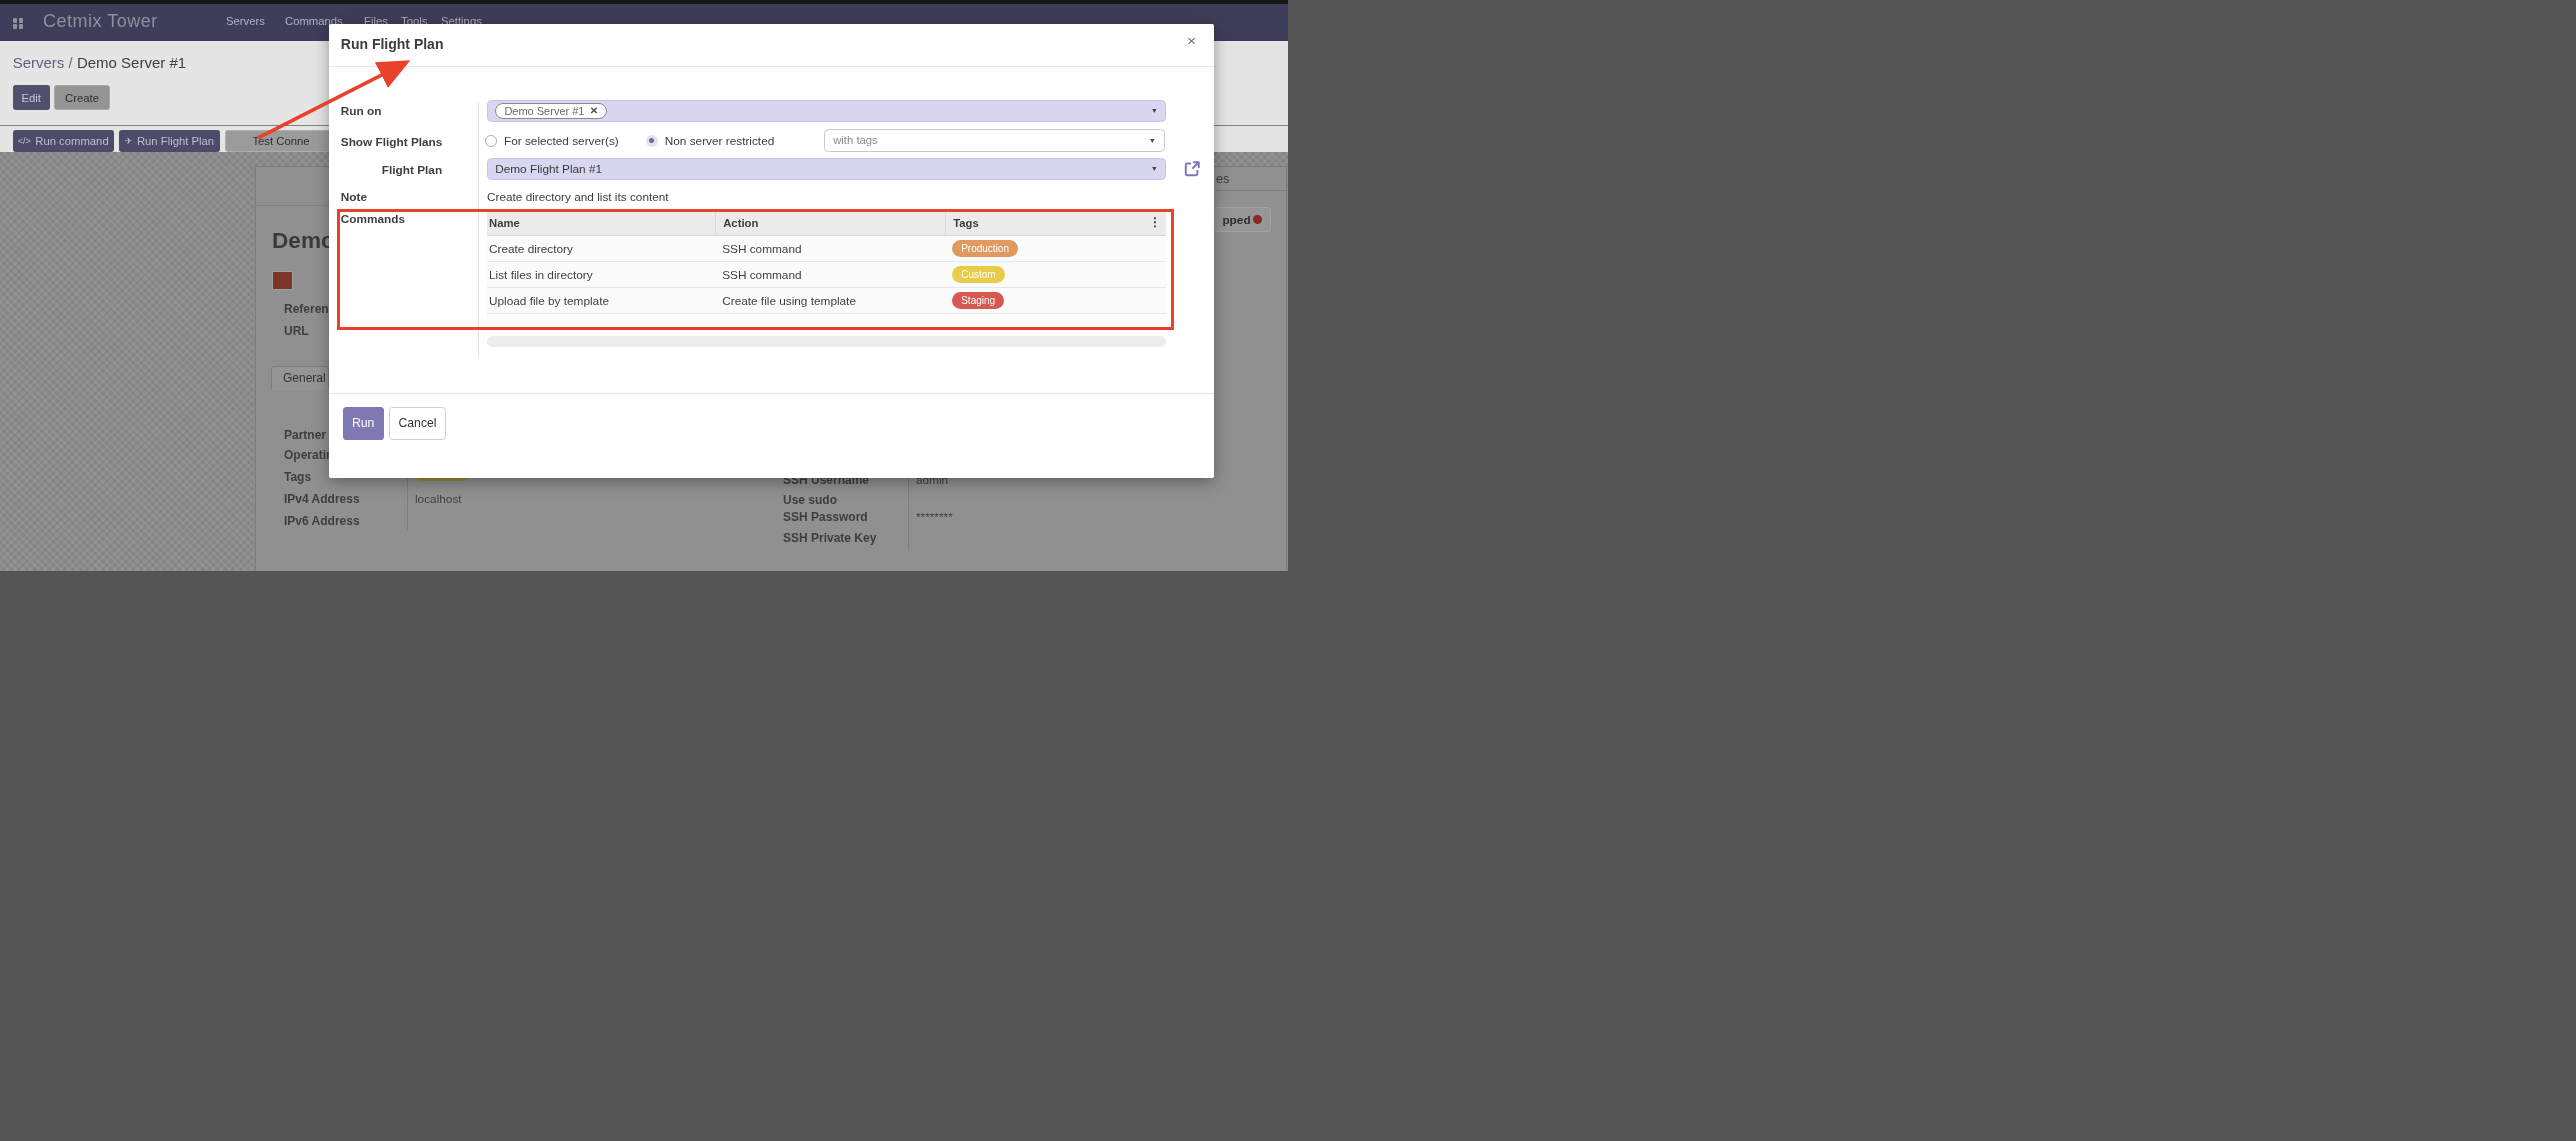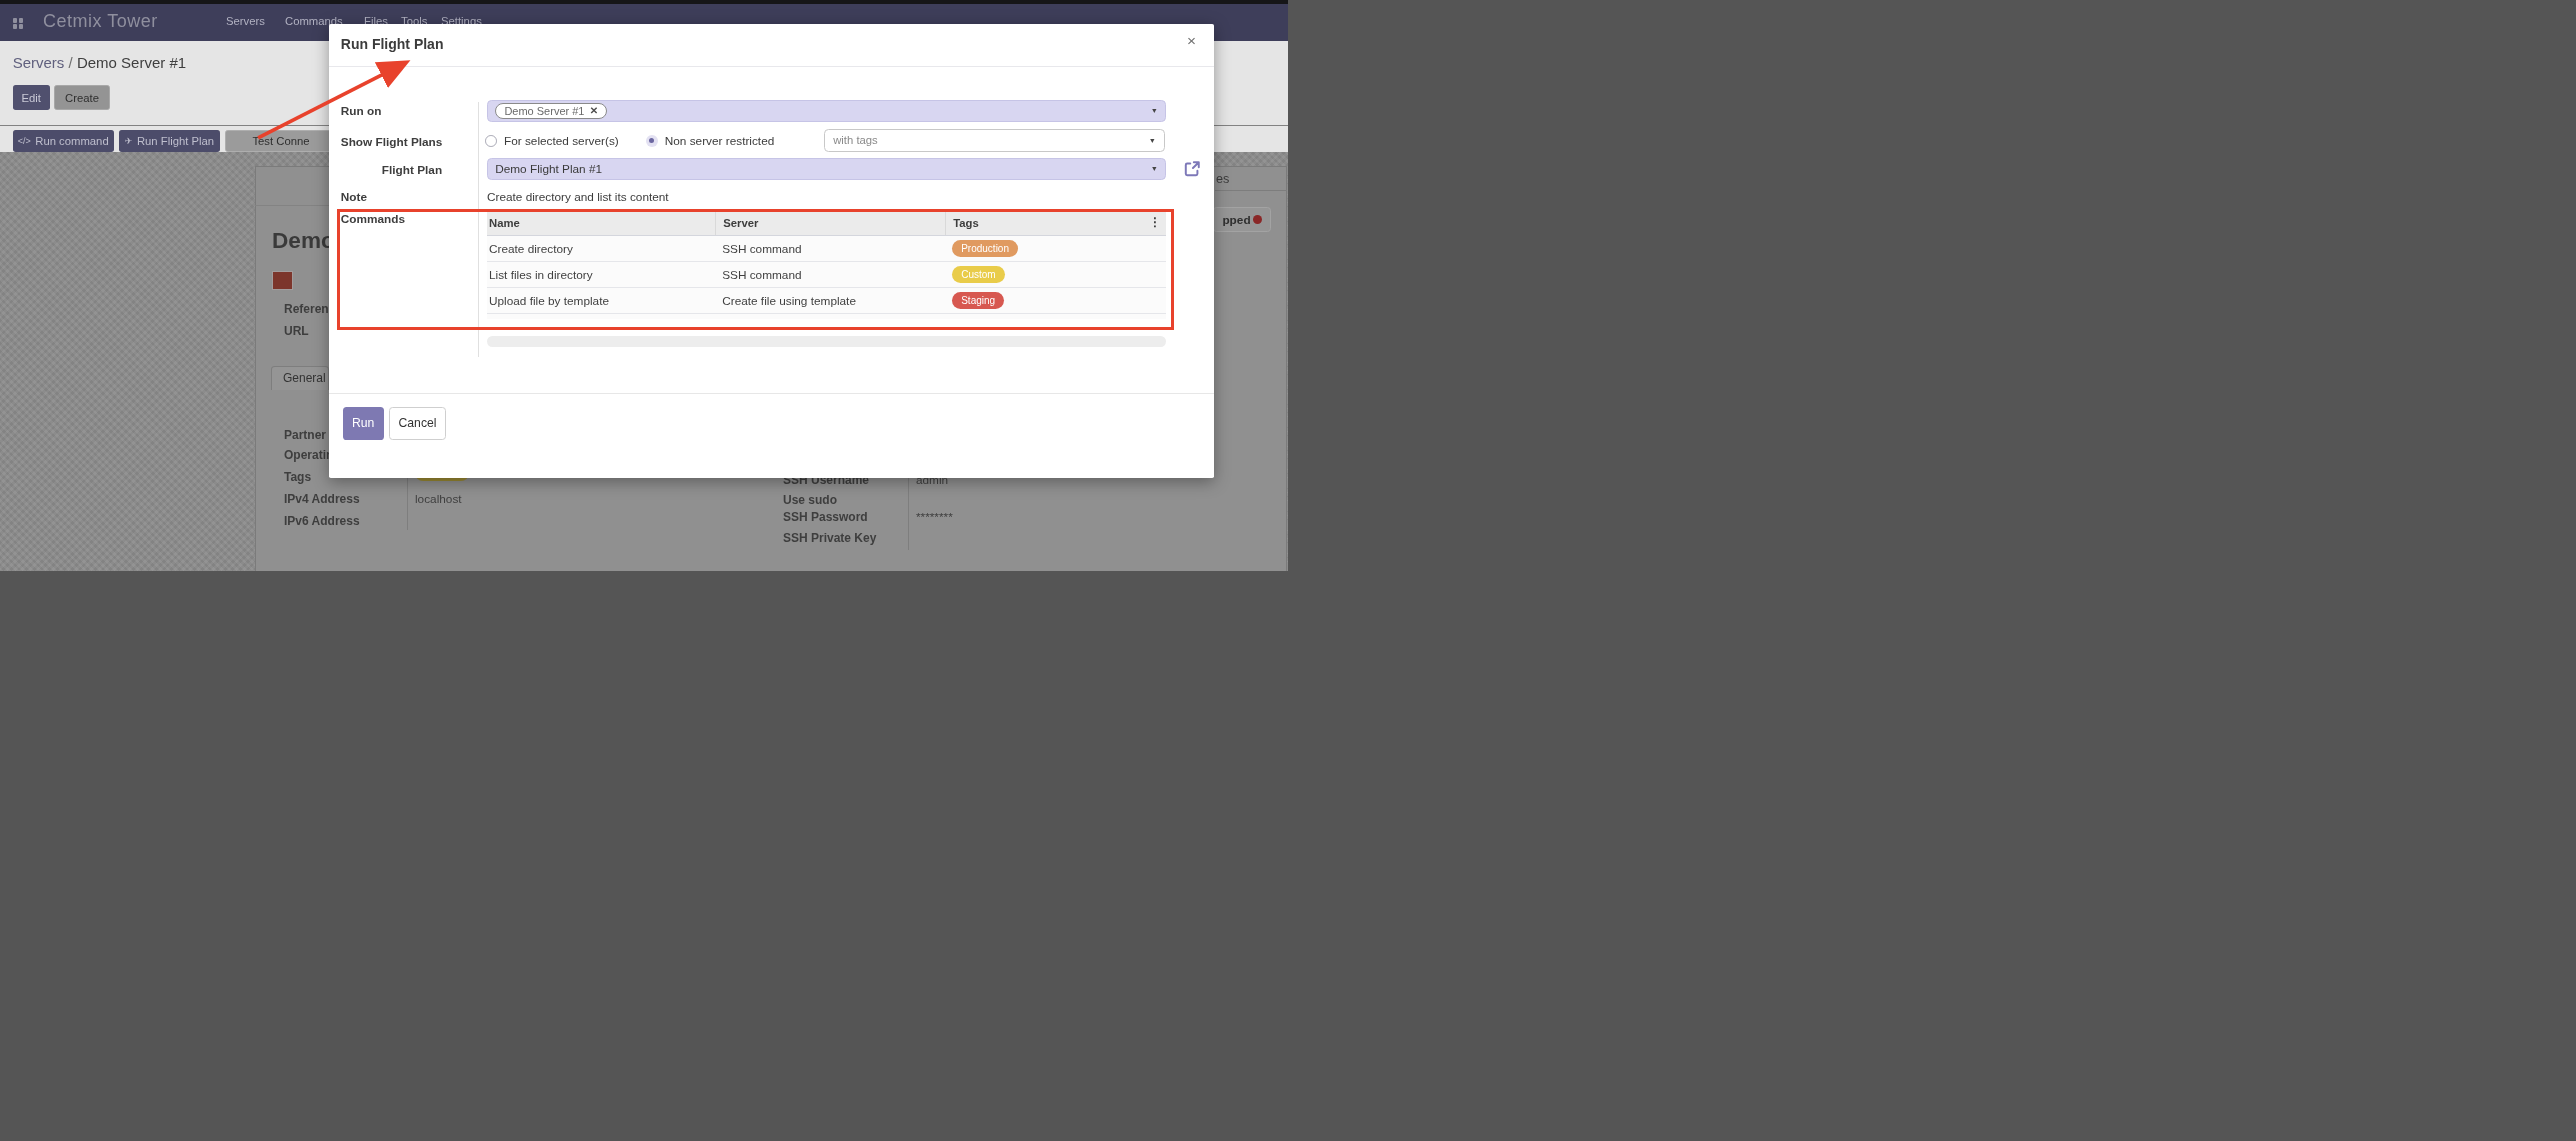--- a/index.html
+++ b/index.html
@@ -264,21 +264,21 @@
     <svg class="abs" id="ext-link" viewBox="0 0 19 19">
       <path d="M7 4 H3.5 A1.5 1.5 0 0 0 2 5.5 V15.5 A1.5 1.5 0 0 0 3.5 17 H13.5 A1.5 1.5 0 0 0 15 15.5 V12" fill="none" stroke="#7d78b8" stroke-width="2.2" stroke-linecap="round"></path>
       <path d="M10 9 L16 3 M11 2.5 H16.5 V8" fill="none" stroke="#7d78b8" stroke-width="2.2" stroke-linecap="round" stroke-linejoin="round"></path>
     </svg>
 
     <div class="abs" id="note-text">Create directory and list its content</div>
 
     <div class="abs" id="cmd-table">
       <div id="cmd-head">
         <span class="col-name">Name</span>
-        <span class="col-action">Server</span>
+        <span class="col-action">Action</span>
         <span class="col-tags">Tags</span>
         <span id="kebab">⋮</span>
       </div>
       <div class="cmd-row">
         <span class="col-name">Create directory</span>
         <span class="col-action">SSH command</span>
         <span class="col-tags">
             <span class="tag-badge" style="background-color: rgb(224, 154, 96);">Production</span>
           </span>
       </div>

